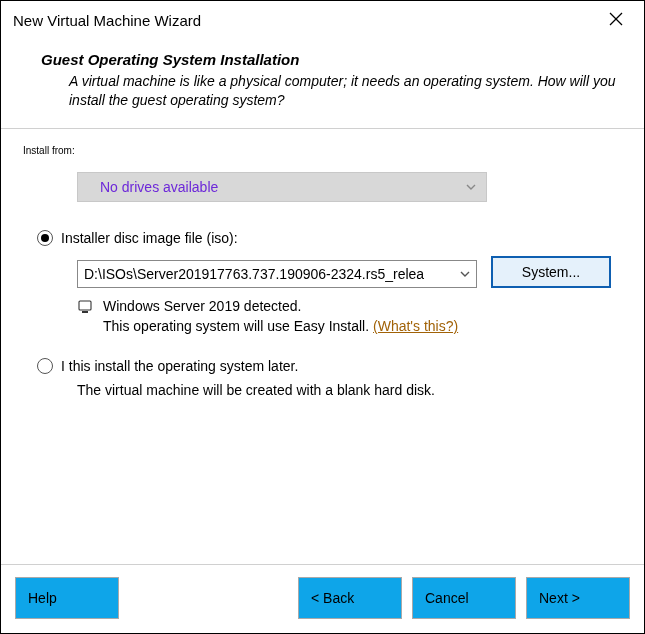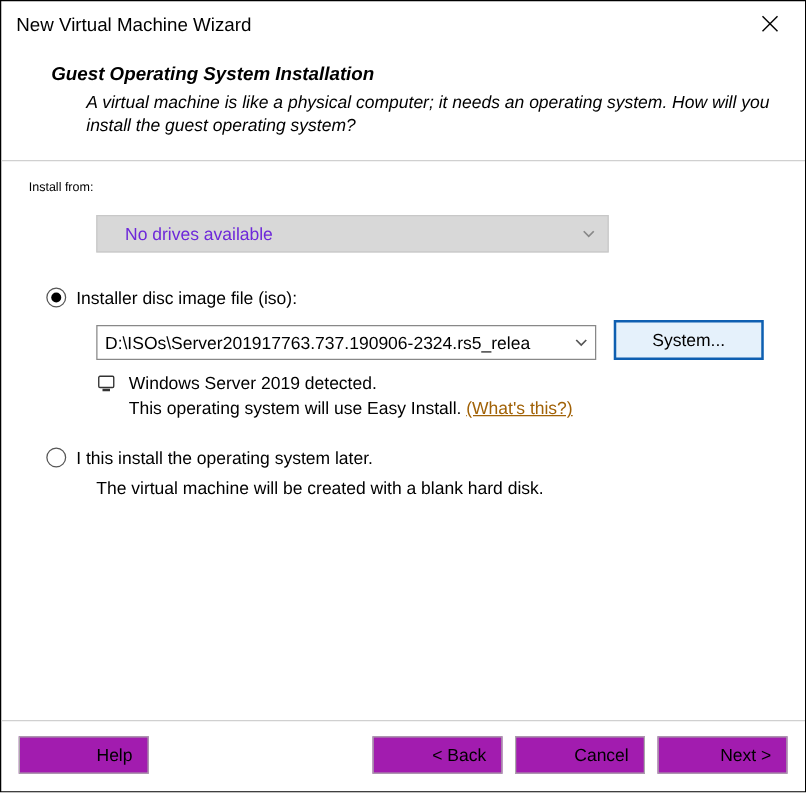--- a/index.html
+++ b/index.html
@@ -167,27 +167,27 @@
     font-size: 14px;
   }
   .footer {
     border-top: 1px solid #d0d0d0;
     padding: 12px 14px 14px 14px;
     display: flex;
     gap: 10px;
   }
   .footer .spacer { flex: 1; }
   .btn {
-    height: 30px;
+    height: 42px;
     min-width: 104px;
     border: 1px solid #a9a9a9;
-    background: #a21caf;
-    display: flex;
-    align-items: center;
-    justify-content: flex-end;
+    background: #0ea5e9;
+    display: flex;
+    align-items: center;
+    justify-content: flex-start;
     font-size: 14px;
     cursor: pointer;
     padding: 0 12px;
   }
   .chev svg { width: 10px; height: 10px; }
 </style>
 </head>
 <body>
 
 <div class="window">

